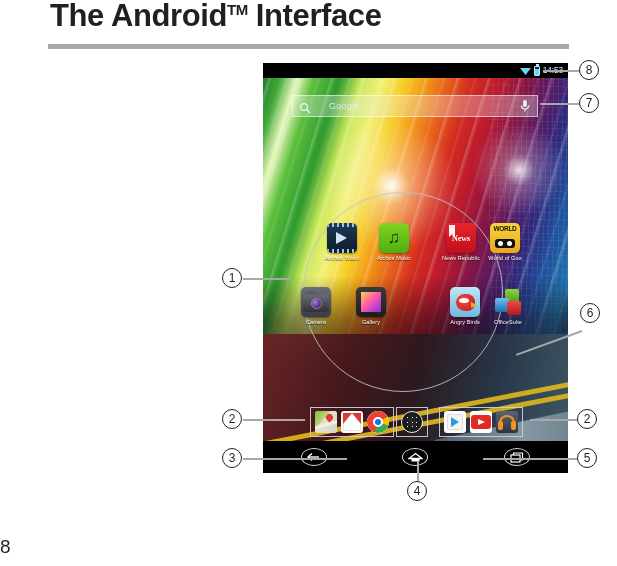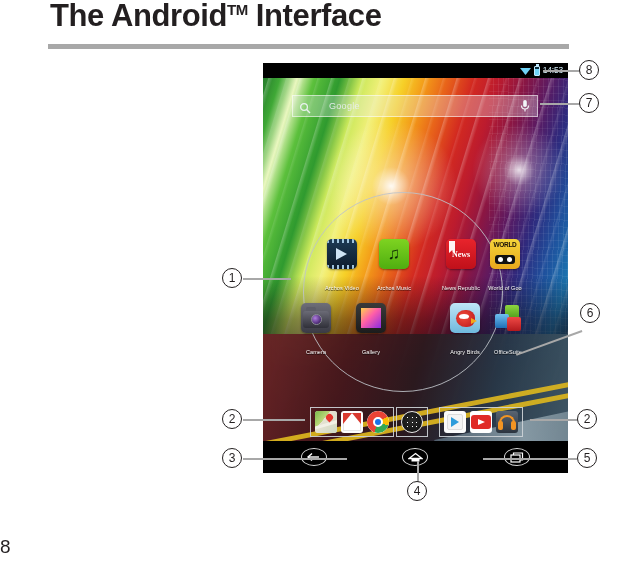--- a/index.html
+++ b/index.html
@@ -225,21 +225,21 @@
     position: relative;
     height: 54px;
   }
   .app {
     position: absolute;
     width: 52px;
     text-align: center;
   }
   .app-icon {
     width: 30px; height: 30px;
-    margin: 16px auto;
+    margin: 0 auto;
     border-radius: 5px;
     position: relative;
     overflow: hidden;
     box-shadow: 0 1px 2px rgba(0,0,0,0.4);
   }
   .app-label {
     margin-top: 2px;
     font-size: 5.5px;
     color: #ffffff;
     text-shadow: 0 1px 1px rgba(0,0,0,0.85);

